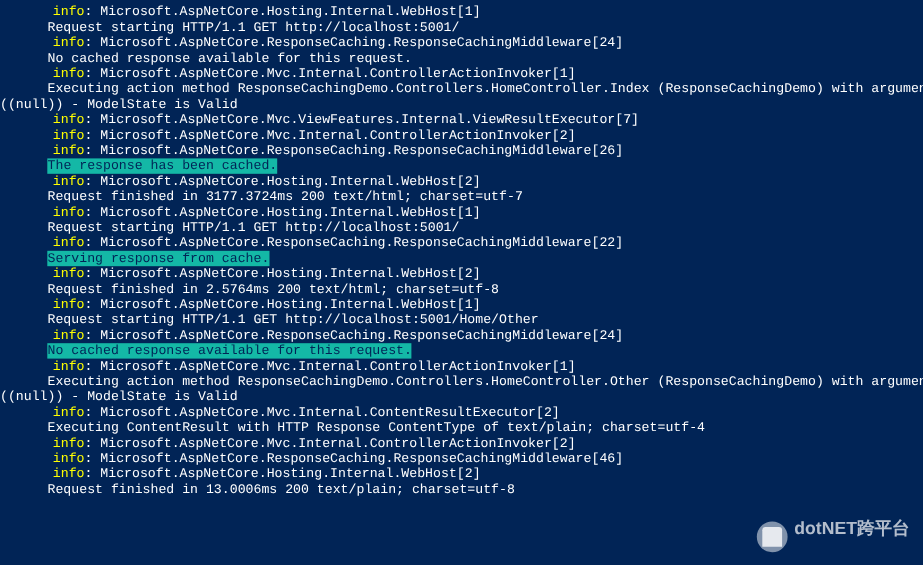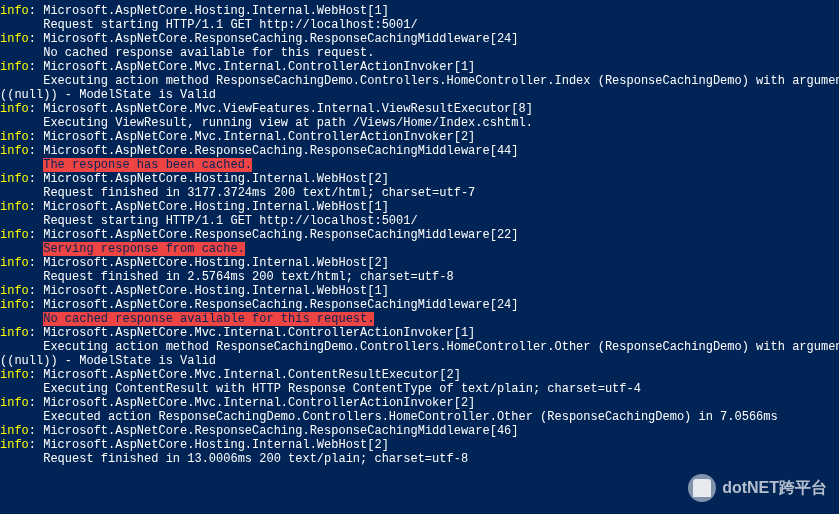--- a/index.html
+++ b/index.html
@@ -17,31 +17,32 @@
       height: 514px;
       overflow: hidden;
       padding: 4px 0;
       position: relative;
     }
     .line {
       white-space: pre;
     }
     .level {
       color: #ffff00;
+      padding-left: 48px;
     }
     .highlight {
-      background-color: #ef4444;
+      background-color: #14b8a6;
       color: #012456;
     }
     .watermark {
       position: absolute;
       right: 12px;
       bottom: 12px;
       display: flex;
-      align-items: center;
+      align-items: flex-start;
       gap: 6px;
       color: rgba(255,255,255,0.7);
       font-family: Arial, sans-serif;
       font-size: 16px;
       font-weight: bold;
     }
     .watermark-icon {
       width: 28px;
       height: 28px;
       border-radius: 50%;
@@ -64,43 +65,42 @@
 <body>
 
 <div id="console-output">
     <div class="line"><span class="level">info</span>: <span>Microsoft.AspNetCore.Hosting.Internal.WebHost[1]</span></div>
     <div class="line">      Request starting HTTP/1.1 GET http://localhost:5001/</div>
     <div class="line"><span class="level">info</span>: <span>Microsoft.AspNetCore.ResponseCaching.ResponseCachingMiddleware[24]</span></div>
     <div class="line">      No cached response available for this request.</div>
     <div class="line"><span class="level">info</span>: <span>Microsoft.AspNetCore.Mvc.Internal.ControllerActionInvoker[1]</span></div>
     <div class="line">      Executing action method ResponseCachingDemo.Controllers.HomeController.Index (ResponseCachingDemo) with arguments </div>
     <div class="line">((null)) - ModelState is Valid</div>
-    <div class="line"><span class="level">info</span>: <span>Microsoft.AspNetCore.Mvc.ViewFeatures.Internal.ViewResultExecutor[8]</span></div>
-    <div class="line">      Executing ViewResult, running view at path /Views/Home/Index.cshtml.</div>
+    <div class="line"><span class="level">info</span>: <span>Microsoft.AspNetCore.Mvc.ViewFeatures.Internal.ViewResultExecutor[7]</span></div>
     <div class="line"><span class="level">info</span>: <span>Microsoft.AspNetCore.Mvc.Internal.ControllerActionInvoker[2]</span></div>
-    <div class="line"><span class="level">info</span>: <span>Microsoft.AspNetCore.ResponseCaching.ResponseCachingMiddleware[44]</span></div>
+    <div class="line"><span class="level">info</span>: <span>Microsoft.AspNetCore.ResponseCaching.ResponseCachingMiddleware[26]</span></div>
     <div class="line">      <span class="highlight">The response has been cached.</span></div>
     <div class="line"><span class="level">info</span>: <span>Microsoft.AspNetCore.Hosting.Internal.WebHost[2]</span></div>
     <div class="line">      Request finished in 3177.3724ms 200 text/html; charset=utf-7</div>
     <div class="line"><span class="level">info</span>: <span>Microsoft.AspNetCore.Hosting.Internal.WebHost[1]</span></div>
     <div class="line">      Request starting HTTP/1.1 GET http://localhost:5001/</div>
     <div class="line"><span class="level">info</span>: <span>Microsoft.AspNetCore.ResponseCaching.ResponseCachingMiddleware[22]</span></div>
     <div class="line">      <span class="highlight">Serving response from cache.</span></div>
     <div class="line"><span class="level">info</span>: <span>Microsoft.AspNetCore.Hosting.Internal.WebHost[2]</span></div>
     <div class="line">      Request finished in 2.5764ms 200 text/html; charset=utf-8</div>
     <div class="line"><span class="level">info</span>: <span>Microsoft.AspNetCore.Hosting.Internal.WebHost[1]</span></div>
+    <div class="line">      Request starting HTTP/1.1 GET http://localhost:5001/Home/Other</div>
     <div class="line"><span class="level">info</span>: <span>Microsoft.AspNetCore.ResponseCaching.ResponseCachingMiddleware[24]</span></div>
     <div class="line">      <span class="highlight">No cached response available for this request.</span></div>
     <div class="line"><span class="level">info</span>: <span>Microsoft.AspNetCore.Mvc.Internal.ControllerActionInvoker[1]</span></div>
     <div class="line">      Executing action method ResponseCachingDemo.Controllers.HomeController.Other (ResponseCachingDemo) with arguments </div>
     <div class="line">((null)) - ModelState is Valid</div>
     <div class="line"><span class="level">info</span>: <span>Microsoft.AspNetCore.Mvc.Internal.ContentResultExecutor[2]</span></div>
     <div class="line">      Executing ContentResult with HTTP Response ContentType of text/plain; charset=utf-4</div>
     <div class="line"><span class="level">info</span>: <span>Microsoft.AspNetCore.Mvc.Internal.ControllerActionInvoker[2]</span></div>
-    <div class="line">      Executed action ResponseCachingDemo.Controllers.HomeController.Other (ResponseCachingDemo) in 7.0566ms</div>
     <div class="line"><span class="level">info</span>: <span>Microsoft.AspNetCore.ResponseCaching.ResponseCachingMiddleware[46]</span></div>
     <div class="line"><span class="level">info</span>: <span>Microsoft.AspNetCore.Hosting.Internal.WebHost[2]</span></div>
     <div class="line">      Request finished in 13.0006ms 200 text/plain; charset=utf-8</div>
   </div>
 
 <div class="watermark">
   <span class="watermark-icon"></span>
   <span>dotNET跨平台</span>
 </div>
 

